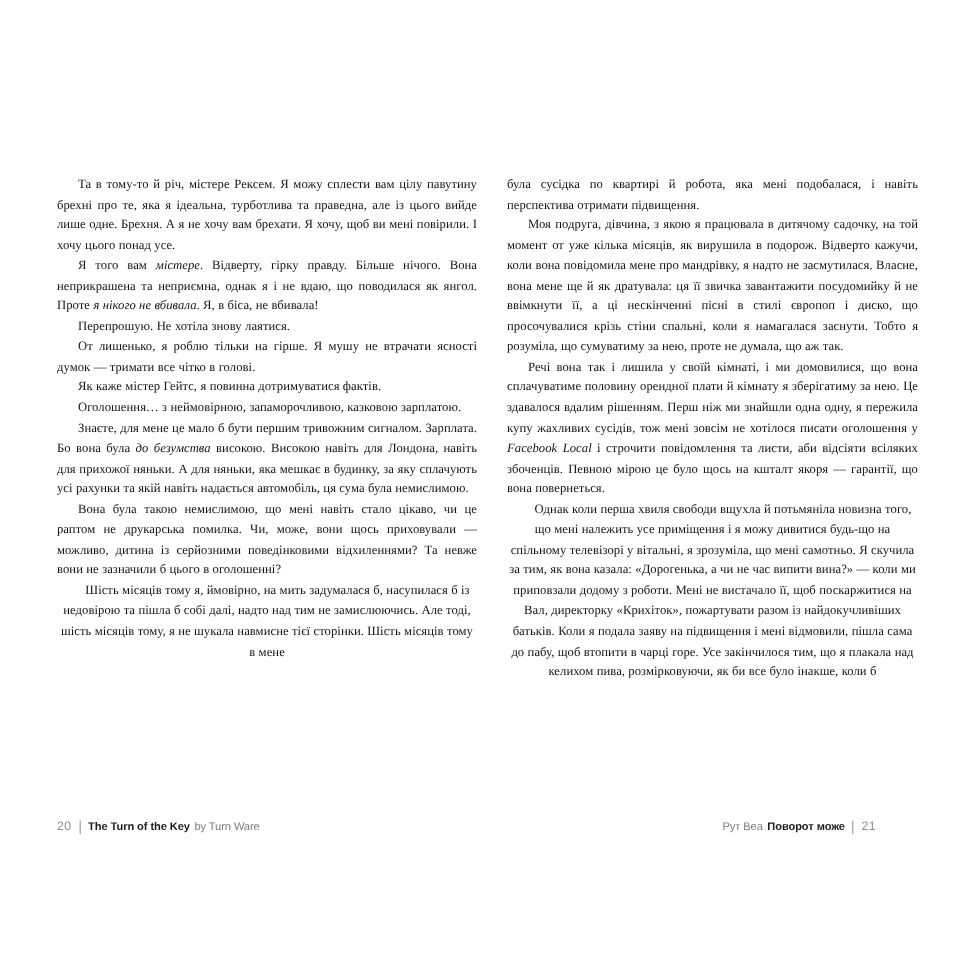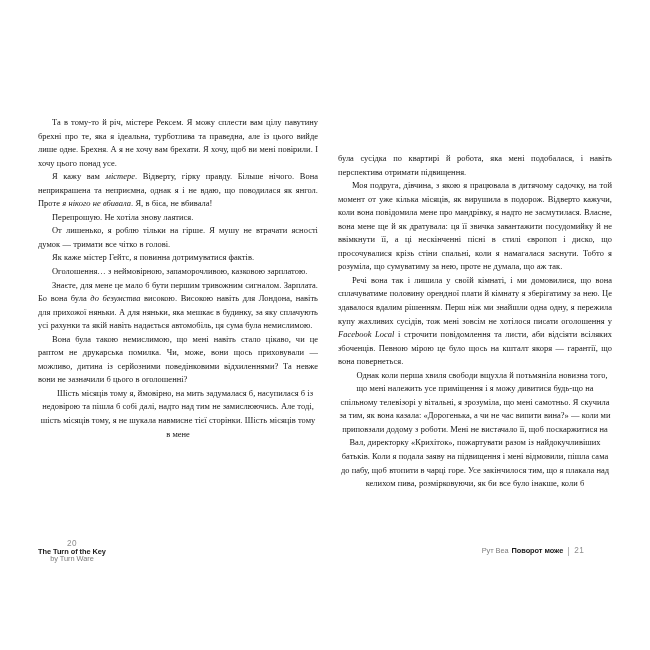--- a/index.html
+++ b/index.html
@@ -41,21 +41,20 @@
   }
   .page-left {
     width: 325px;
     padding-left: 38px;
     padding-right: 7px;
   }
   .page-right {
     width: 325px;
     padding-left: 13px;
     padding-right: 38px;
-    margin-top: 36px;
   }
 
   .body-text {
     font-size: 8.45px;
     line-height: 13.55px;
     text-align: justify;
     text-justify: inter-word;
     -webkit-hyphens: none;
     hyphens: none;
     color: #141414;
@@ -85,22 +84,21 @@
     height: 16px;
     display: flex;
     align-items: center;
     font-family: "Liberation Sans", "DejaVu Sans", sans-serif;
     font-size: 7.4px;
     line-height: 1;
     white-space: nowrap;
   }
   .footer-left {
     left: 38px;
-    justify-content: center;
-    flex-direction: column;
+    justify-content: space-between;
   }
   .footer-right {
     right: 38px;
   }
   .folio {
     color: #8d8d8d;
     font-size: 8.2px;
     letter-spacing: 0.3px;
   }
   .rule {
@@ -132,21 +130,21 @@
 </head>
 <body>
 
 <div class="spread">
 
   <div class="columns">
 
     <div class="page page-left">
       <div class="body-text">
           <p><span>Та в тому-то й річ, містере Рексем. Я можу сплести вам цілу павутину брехні про те, яка я ідеальна, турботлива та праведна, але із цього вийде лише одне. Брехня. А я не хочу вам брехати. Я хочу, щоб ви мені повірили. І хочу цього понад усе.</span></p>
-          <p><span>Я кажу вам </span><i>містере</i><span>. Відверту, гірку правду. Більше нічого. Вона неприкрашена та неприємна, однак я і не вдаю, що поводилася як янгол. Проте </span><i>я нікого не вбивала</i><span>. Я, в біса, не вбивала!</span></p>
+          <p><span>Я того вам </span><i>містере</i><span>. Відверту, гірку правду. Більше нічого. Вона неприкрашена та неприємна, однак я і не вдаю, що поводилася як янгол. Проте </span><i>я нікого не вбивала</i><span>. Я, в біса, не вбивала!</span></p>
           <p><span>Перепрошую. Не хотіла знову лаятися.</span></p>
           <p><span>От лишенько, я роблю тільки на гірше. Я мушу не втрачати ясності думок — тримати все чітко в голові.</span></p>
           <p><span>Як каже містер Гейтс, я повинна дотримуватися фактів.</span></p>
           <p><span>Оголошення… з неймовірною, запаморочливою, казковою зарплатою.</span></p>
           <p><span>Знаєте, для мене це мало б бути першим тривожним сигналом. Зарплата. Бо вона була </span><i>до безумства</i><span> високою. Високою навіть для Лондона, навіть для прихожої няньки. А для няньки, яка мешкає в будинку, за яку сплачують усі рахунки та якій навіть надається автомобіль, ця сума була немислимою.</span></p>
           <p><span>Вона була такою немислимою, що мені навіть стало цікаво, чи це раптом не друкарська помилка. Чи, може, вони щось приховували — можливо, дитина із серйозними поведінковими відхиленнями? Та невже вони не зазначили б цього в оголошенні?</span></p>
           <p class="lastline"><span>Шість місяців тому я, ймовірно, на мить задумалася б, насупилася б із недовірою та пішла б собі далі, надто над тим не замислюючись. Але тоді, шість місяців тому, я не шукала навмисне тієї сторінки. Шість місяців тому в мене</span></p>
         </div>
     </div>
 

